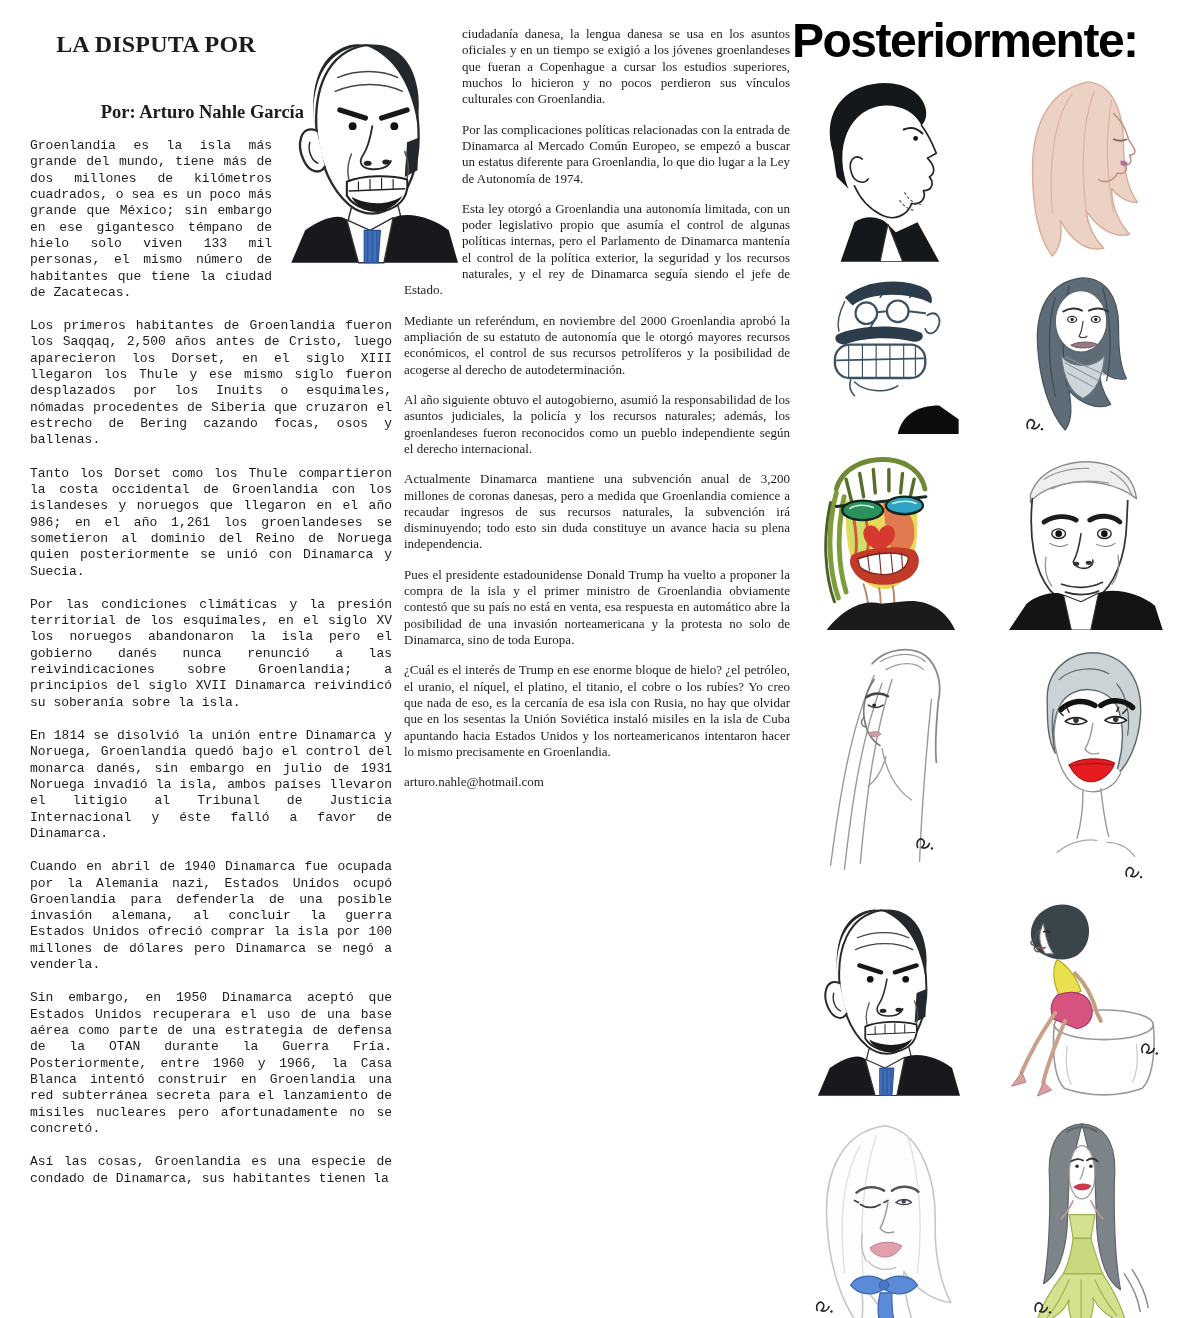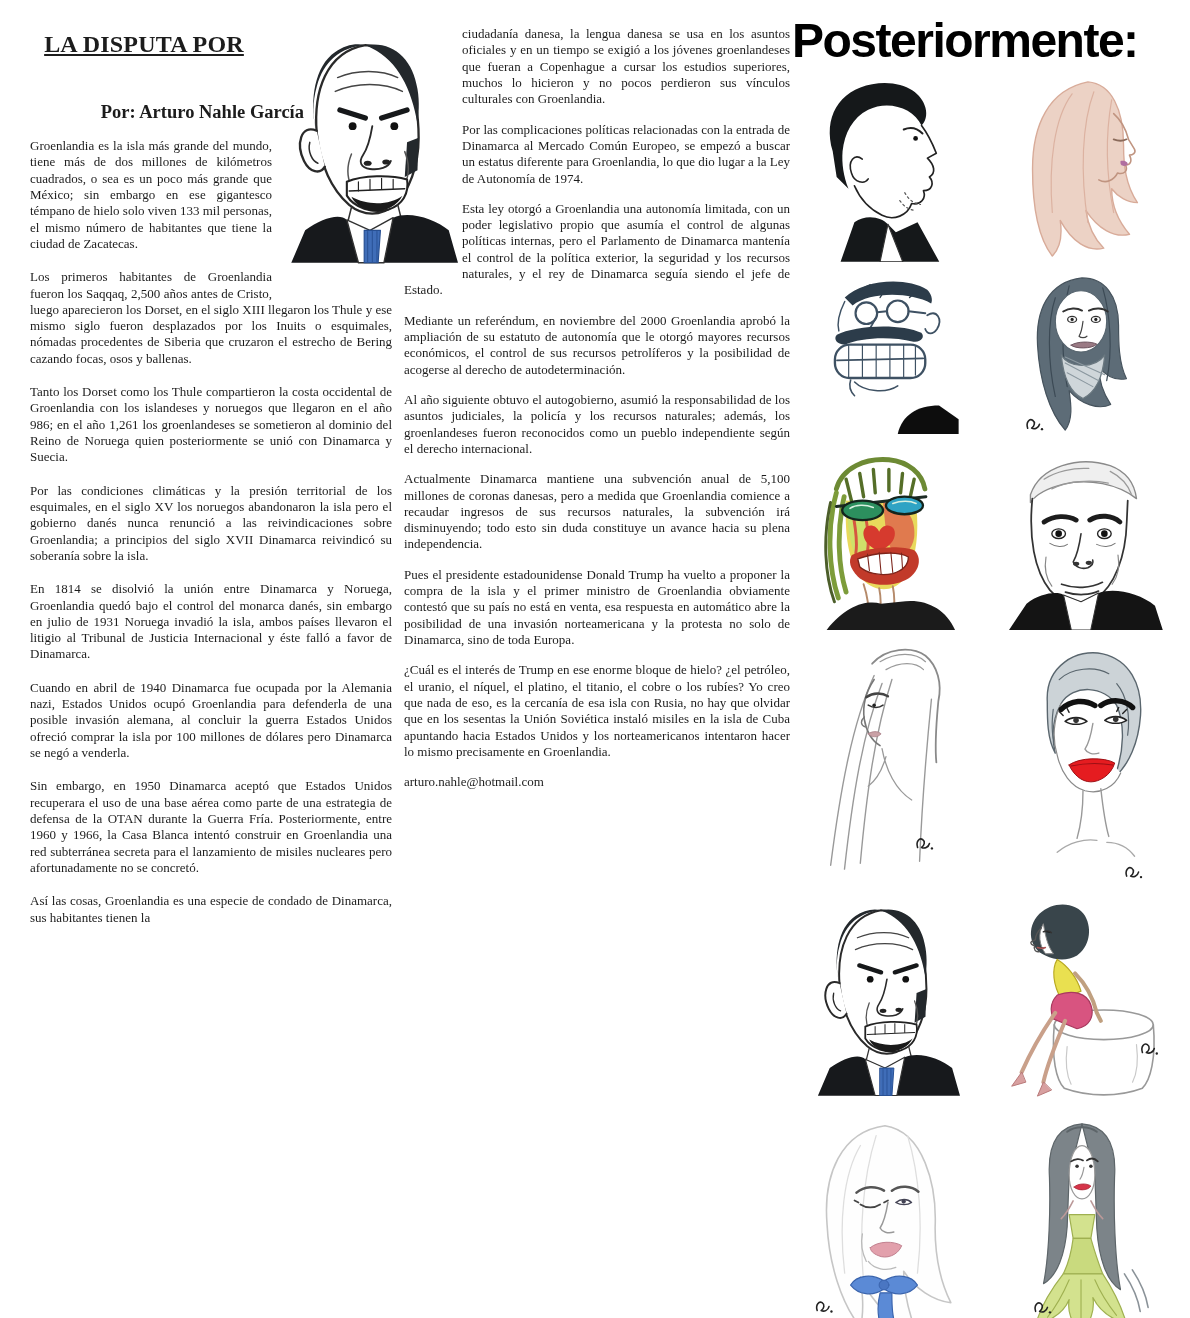--- a/index.html
+++ b/index.html
@@ -1,26 +1,26 @@
 <!DOCTYPE html>
 <html><head>
 <meta charset="utf-8">
 <style>
   html,body{margin:0;padding:0;background:#fff;}
   .page{position:relative;width:1190px;height:1318px;background:#ffffff;overflow:hidden;
         font-family:"Liberation Serif",serif;color:#1c1c1c;}
   
-  .title{position:absolute;left:16px;top:30px;width:256px;text-align:center;
-         font-weight:bold;font-size:24px;line-height:1.22;letter-spacing:.2px;text-decoration:underline;}
+  .title{position:absolute;left:28px;top:30px;width:256px;text-align:center;
+         font-weight:bold;font-size:24px;line-height:1.22;letter-spacing:.2px;}
   .byline{position:absolute;left:28px;top:102px;width:276px;text-align:right;
           font-weight:bold;font-size:18.5px;}
   
   .col{position:absolute;text-align:justify;font-size:13px;line-height:1.255;}
   .col p{margin:0 0 17px 0;}
-  .col-left{left:30px;top:138px;width:362px;}
+  .col-left{left:30px;top:138px;width:362px;font-family:Liberation Mono, monospace;}
   .col-mid{left:404px;top:26px;width:386px;}
   .col-mid p{margin:0 0 14px 0;}
   .fr{float:right;width:120px;height:148px;}
   .fl{float:left;width:58px;height:250px;}
   .email{font-weight:normal;}
   
   .portrait{position:absolute;left:282px;top:24px;width:176px;height:246px;}
   
   .collab{position:absolute;left:792px;top:16px;width:382px;}
   .collab-heading{margin:0;font-family:"Liberation Sans",sans-serif;font-weight:800;
@@ -92,21 +92,21 @@
     <p>Así las cosas, Groenlandia es una especie de condado de Dinamarca, sus habitantes tienen la</p>
   </div>
 
   <div class="col col-mid">
     <div class="fl"></div>
     <p>ciudadanía danesa, la lengua danesa se usa en los asuntos oficiales y en un tiempo se exigió a los jóvenes groenlandeses que fueran a Copenhague a cursar los estudios superiores, muchos lo hicieron y no pocos perdieron sus vínculos culturales con Groenlandia.</p>
     <p>Por las complicaciones políticas relacionadas con la entrada de Dinamarca al Mercado Común Europeo, se empezó a buscar un estatus diferente para Groenlandia, lo que dio lugar a la Ley de Autonomía de 1974.</p>
     <p>Esta ley otorgó a Groenlandia una autonomía limitada, con un poder legislativo propio que asumía el control de algunas políticas internas, pero el Parlamento de Dinamarca mantenía el control de la política exterior, la seguridad y los recursos naturales, y el rey de Dinamarca seguía siendo el jefe de Estado.</p>
     <p>Mediante un referéndum, en noviembre del 2000 Groenlandia aprobó la ampliación de su estatuto de autonomía que le otorgó mayores recursos económicos, el control de sus recursos petrolíferos y la posibilidad de acogerse al derecho de autodeterminación.</p>
     <p>Al año siguiente obtuvo el autogobierno, asumió la responsabilidad de los asuntos judiciales, la policía y los recursos naturales; además, los groenlandeses fueron reconocidos como un pueblo independiente según el derecho internacional.</p>
-    <p>Actualmente Dinamarca mantiene una subvención anual de 5,100 millones de coronas danesas, pero a medida que Groenlandia comience a recaudar ingresos de sus recursos naturales, la subvención irá disminuyendo; todo esto sin duda constituye un avance hacia su plena independencia.</p>
+    <p>Actualmente Dinamarca mantiene una subvención anual de 3,200 millones de coronas danesas, pero a medida que Groenlandia comience a recaudar ingresos de sus recursos naturales, la subvención irá disminuyendo; todo esto sin duda constituye un avance hacia su plena independencia.</p>
     <p>Pues el presidente estadounidense Donald Trump ha vuelto a proponer la compra de la isla y el primer ministro de Groenlandia obviamente contestó que su país no está en venta, esa respuesta en automático abre la posibilidad de una invasión norteamericana y la protesta no solo de Dinamarca, sino de toda Europa.</p>
     <p>¿Cuál es el interés de Trump en ese enorme bloque de hielo? ¿el petróleo, el uranio, el níquel, el platino, el titanio, el cobre o los rubíes? Yo creo que nada de eso, es la cercanía de esa isla con Rusia, no hay que olvidar que en los sesentas la Unión Soviética instaló misiles en la isla de Cuba apuntando hacia Estados Unidos y los norteamericanos intentaron hacer lo mismo precisamente en Groenlandia.</p>
     <p class="email">arturo.nahle@hotmail.com</p>
   </div>
 
   <div class="collab">
     <h1 class="collab-heading">Posteriormente:</h1>
 
     <div class="grid">
 

